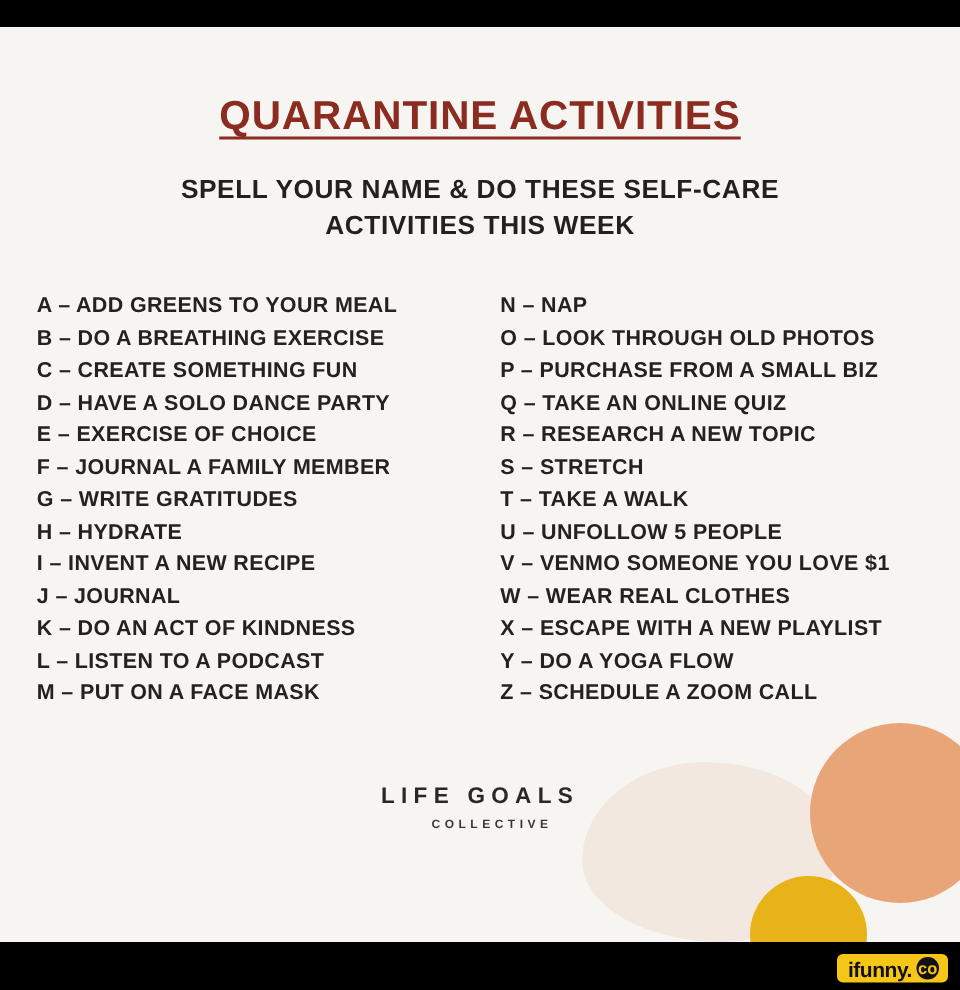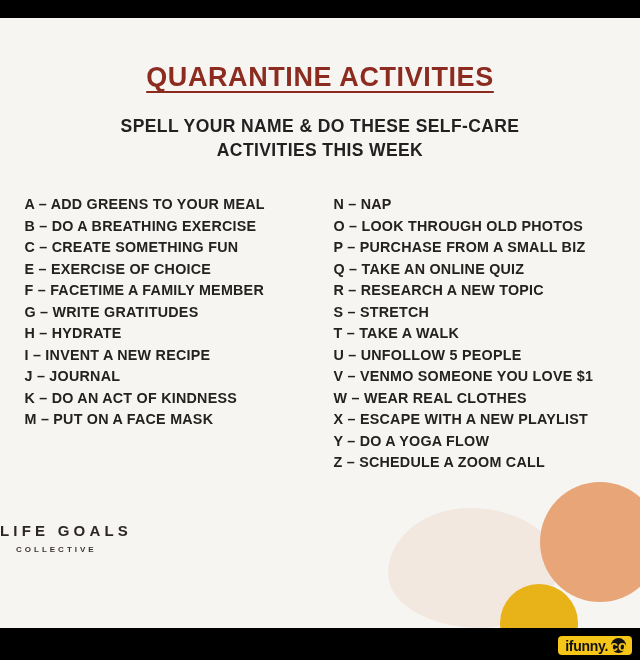--- a/index.html
+++ b/index.html
@@ -96,20 +96,21 @@
   .col-right { width: 282px; }
   .item {
     font-size: 14.3px;
     font-weight: bold;
     letter-spacing: 0.25px;
     color: #242121;
     white-space: nowrap;
   }
   .brand {
     margin: 52px 0 0 0;
+    text-align: center;
   }
   .brand-name {
     font-size: 15px;
     font-weight: bold;
     letter-spacing: 4.2px;
     color: #2b2727;
   }
   .brand-sub {
     margin-top: 6px;
     font-size: 8px;
@@ -145,21 +146,21 @@
     color: #111111;
     letter-spacing: -0.3px;
   }
   .wm-badge {
     margin-left: 3px;
     width: 15px;
     height: 15px;
     border-radius: 50%;
     background: #111111;
     color: #f5c518;
-    font-size: 14px;
+    font-size: 11px;
     font-weight: bold;
     display: flex;
     align-items: center;
     justify-content: center;
   }
   .top-bar {
     position: absolute;
     left: 0;
     top: 0;
     width: 640px;
@@ -185,27 +186,29 @@
       <h1 class="title">QUARANTINE ACTIVITIES</h1>
 
       <div class="subtitle">SPELL YOUR NAME &amp; DO THESE SELF-CARE ACTIVITIES THIS WEEK</div>
 
       <div class="columns">
 
         <div class="col col-left">
           <div class="item">A – ADD GREENS TO YOUR MEAL</div>
           <div class="item">B – DO A BREATHING EXERCISE</div>
           <div class="item">C – CREATE SOMETHING FUN</div>
+          <div class="item">D – HAVE A SOLO DANCE PARTY</div>
           <div class="item">E – EXERCISE OF CHOICE</div>
-          <div class="item">F – FACETIME A FAMILY MEMBER</div>
+          <div class="item">F – JOURNAL A FAMILY MEMBER</div>
           <div class="item">G – WRITE GRATITUDES</div>
           <div class="item">H – HYDRATE</div>
           <div class="item">I – INVENT A NEW RECIPE</div>
           <div class="item">J – JOURNAL</div>
           <div class="item">K – DO AN ACT OF KINDNESS</div>
+          <div class="item">L – LISTEN TO A PODCAST</div>
           <div class="item">M – PUT ON A FACE MASK</div>
         </div>
 
         <div class="col col-right">
           <div class="item">N – NAP</div>
           <div class="item">O – LOOK THROUGH OLD PHOTOS</div>
           <div class="item">P – PURCHASE FROM A SMALL BIZ</div>
           <div class="item">Q – TAKE AN ONLINE QUIZ</div>
           <div class="item">R – RESEARCH A NEW TOPIC</div>
           <div class="item">S – STRETCH</div>

